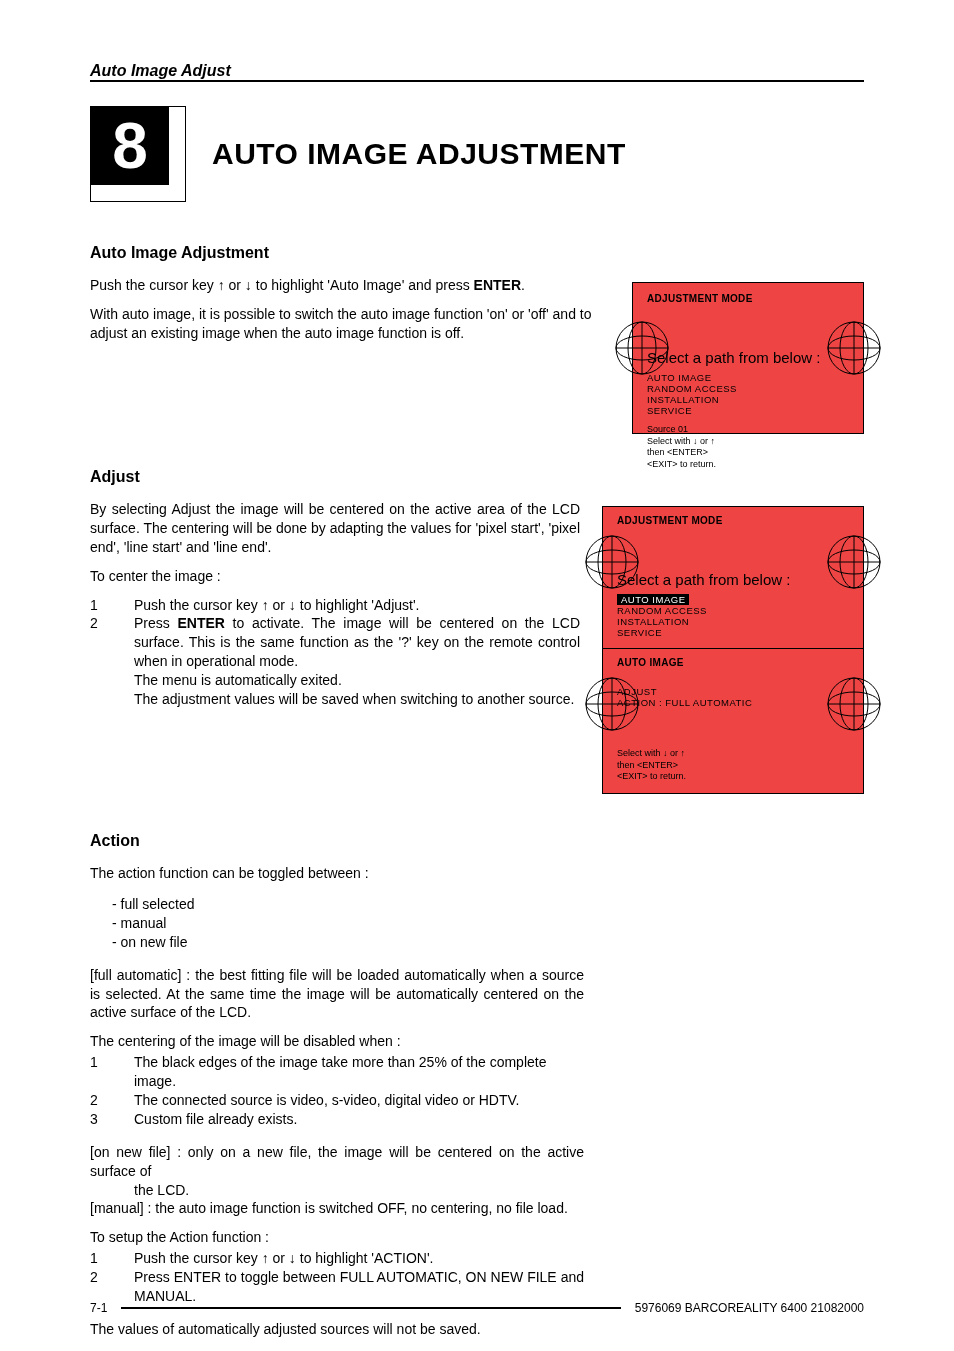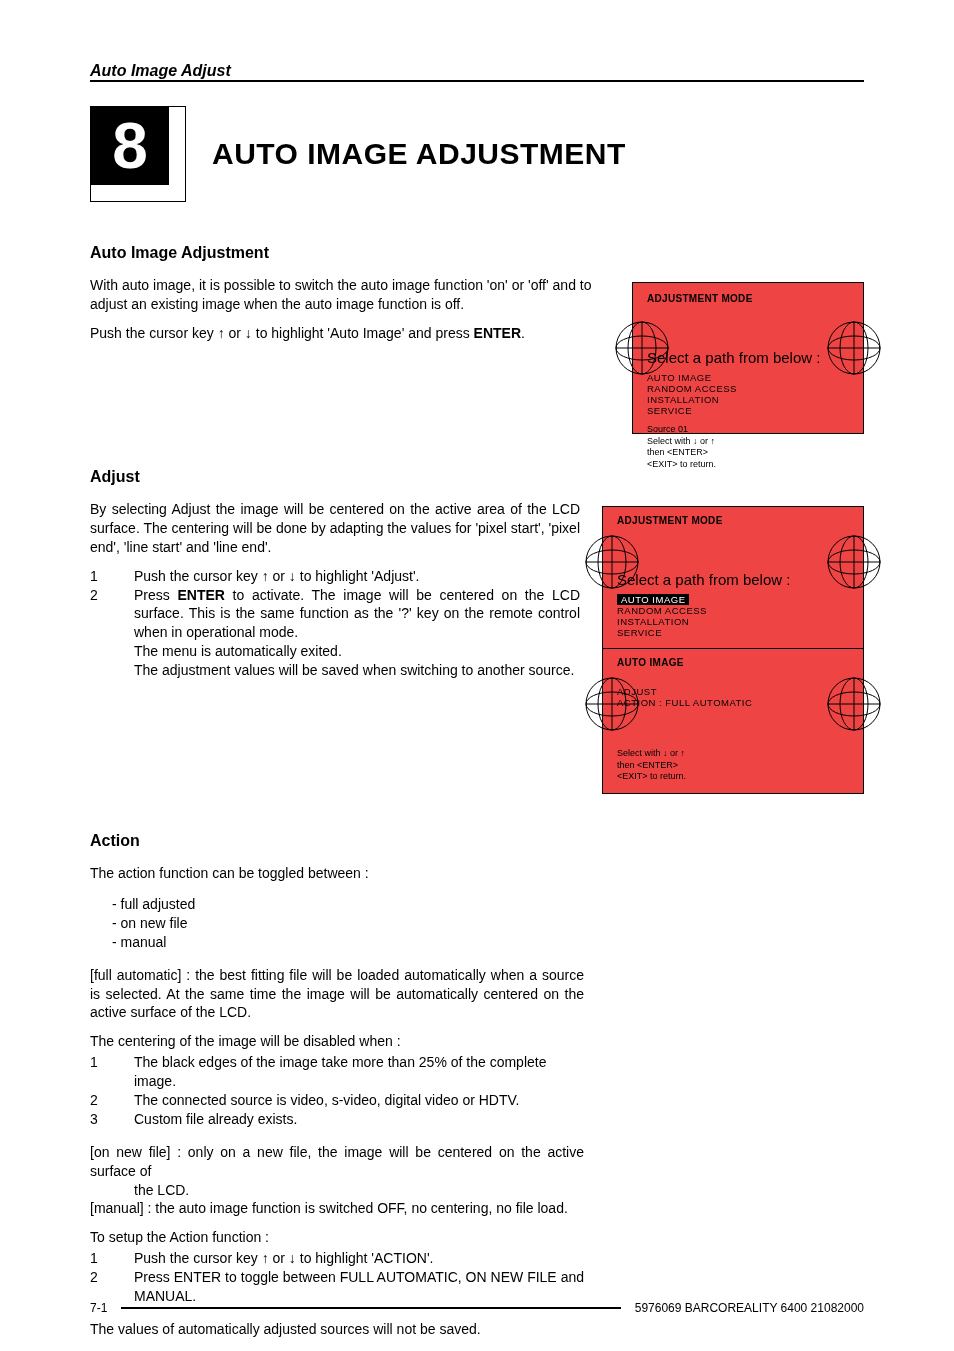--- a/index.html
+++ b/index.html
@@ -155,24 +155,24 @@
     <div class="chapter-badge">
       <div class="black">8</div>
     </div>
     <div class="chapter-title">AUTO IMAGE ADJUSTMENT</div>
   </div>
 
   <div class="section-title">Auto Image Adjustment</div>
 
   <div class="two-col">
     <div class="col-text body">
-      <p>With auto image, it is possible to switch the auto image function 'on' or 'off' and to adjust an existing image when the auto image function is off.</p>
       <p>
         <span>Push the cursor key </span><span class="arrow">↑</span><span> or </span><span class="arrow">↓</span><span> to highlight 'Auto Image' and press </span><b>ENTER</b><span>.</span>
       </p>
+      <p>With auto image, it is possible to switch the auto image function 'on' or 'off' and to adjust an existing image when the auto image function is off.</p>
     </div>
 
     <div class="col-side">
       <div class="menu-panel pad-tb" style="width:232px; height:152px; margin-top:6px;">
         <div class="globe" style="left:-18px; top:38px;">
           <svg viewBox="0 0 54 54">
               <g fill="none" stroke="#000" stroke-width="1">
                 <circle cx="27" cy="27" r="26"></circle>
                 <ellipse cx="27" cy="27" rx="14" ry="26"></ellipse>
                 <ellipse cx="27" cy="27" rx="26" ry="12"></ellipse>
@@ -206,20 +206,21 @@
         </div>
       </div>
     </div>
   </div>
 
   <div class="section-title" style="margin-top:34px;">Adjust</div>
 
   <div class="two-col">
     <div class="col-text body" style="max-width:490px;">
       <p class="justify">By selecting Adjust the image will be centered on the active area of the LCD surface. The centering will be done by adapting the values for 'pixel start', 'pixel end', 'line start' and 'line end'.</p>
+      <p>To center the image :</p>
       <div class="ol">
         <div class="row">
           <div class="num">1</div>
           <div class="txt"><span>Push the cursor key </span><span class="arrow">↑</span><span> or </span><span class="arrow">↓</span><span> to highlight 'Adjust'.</span></div>
         </div>
         <div class="row">
           <div class="num">2</div>
           <div class="txt justify">
             <span>Press </span><b>ENTER</b><span> to activate.  The image will be centered on the LCD surface. This is the same function as the '?' key on the remote control when in operational mode.</span><br>
             <span>The menu is automatically exited.</span><br>
@@ -297,23 +298,23 @@
           </div>
         </div>
       </div>
     </div>
   </div>
 
   <div class="section-title" style="margin-top:38px;">Action</div>
 
   <div class="body" style="max-width:494px;">
     <p style="margin-bottom:12px;">The action function can be toggled between :</p>
-    <div class="indent-dash">- full adjusted</div>
+    <div class="indent-dash">- full selected</div>
+    <div class="indent-dash">- manual</div>
     <div class="indent-dash">- on new file</div>
-    <div class="indent-dash">- manual</div>
 
     <p class="justify" style="margin-top:14px;">[full automatic] : the best fitting file will be loaded automatically when a source is selected. At the same time the image will be automatically centered on the active surface of the LCD.</p>
 
     <p style="margin-bottom:2px;">The centering of the image will be disabled when :</p>
     <div class="ol">
       <div class="row">
           <div class="num">1</div>
           <div class="txt">The black edges of the image take more than 25% of the complete image.</div>
         </div>
       <div class="row">

